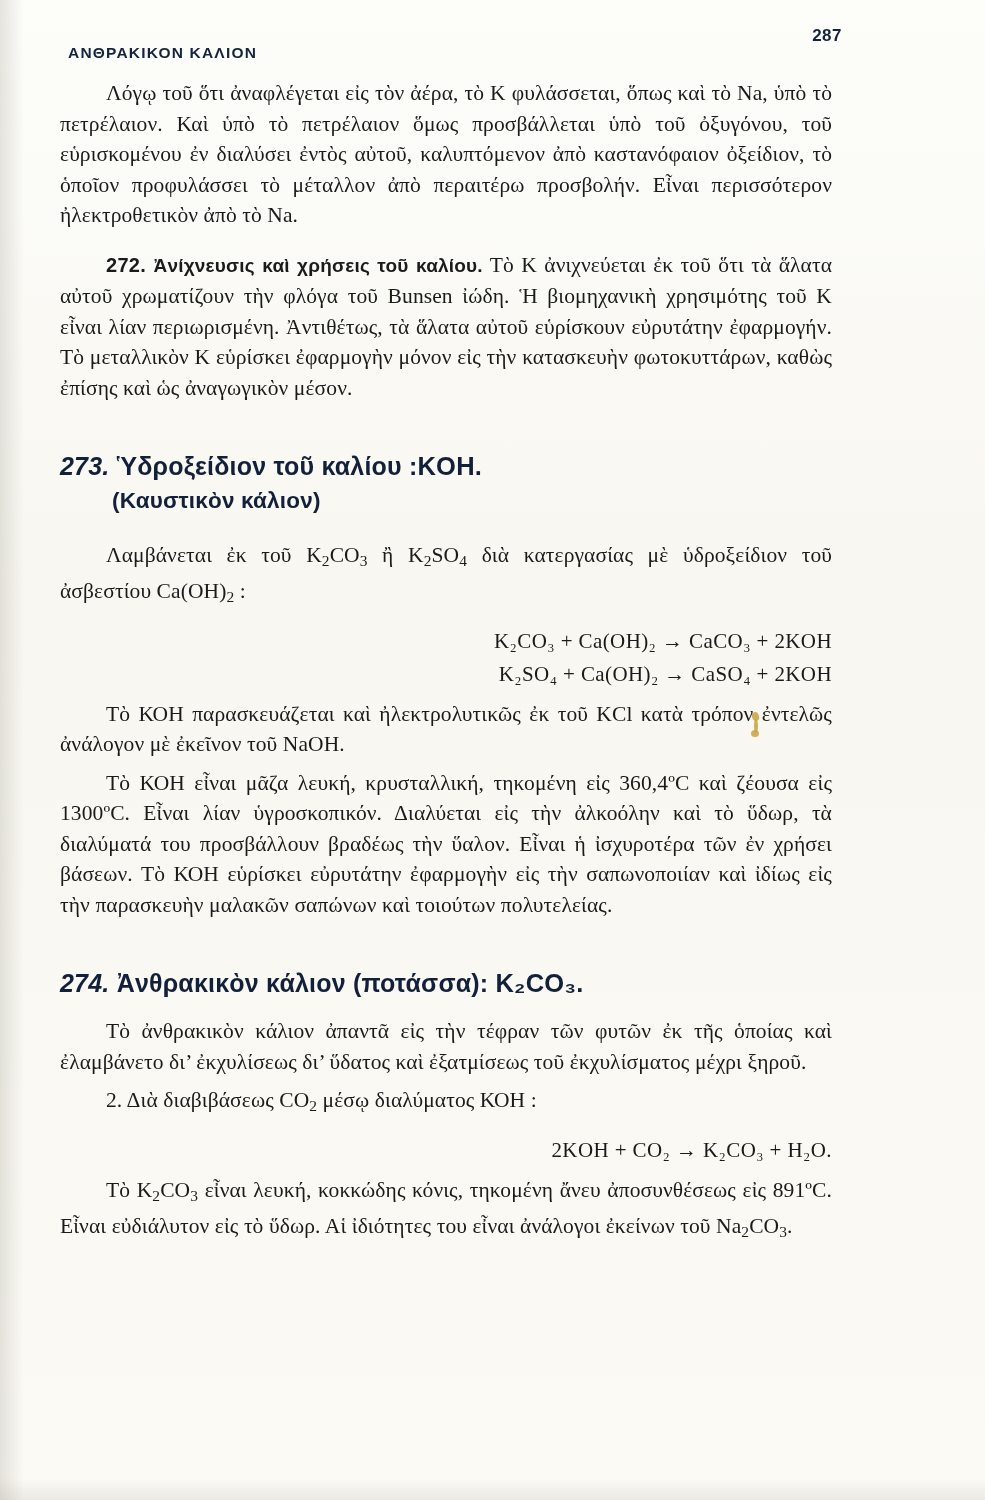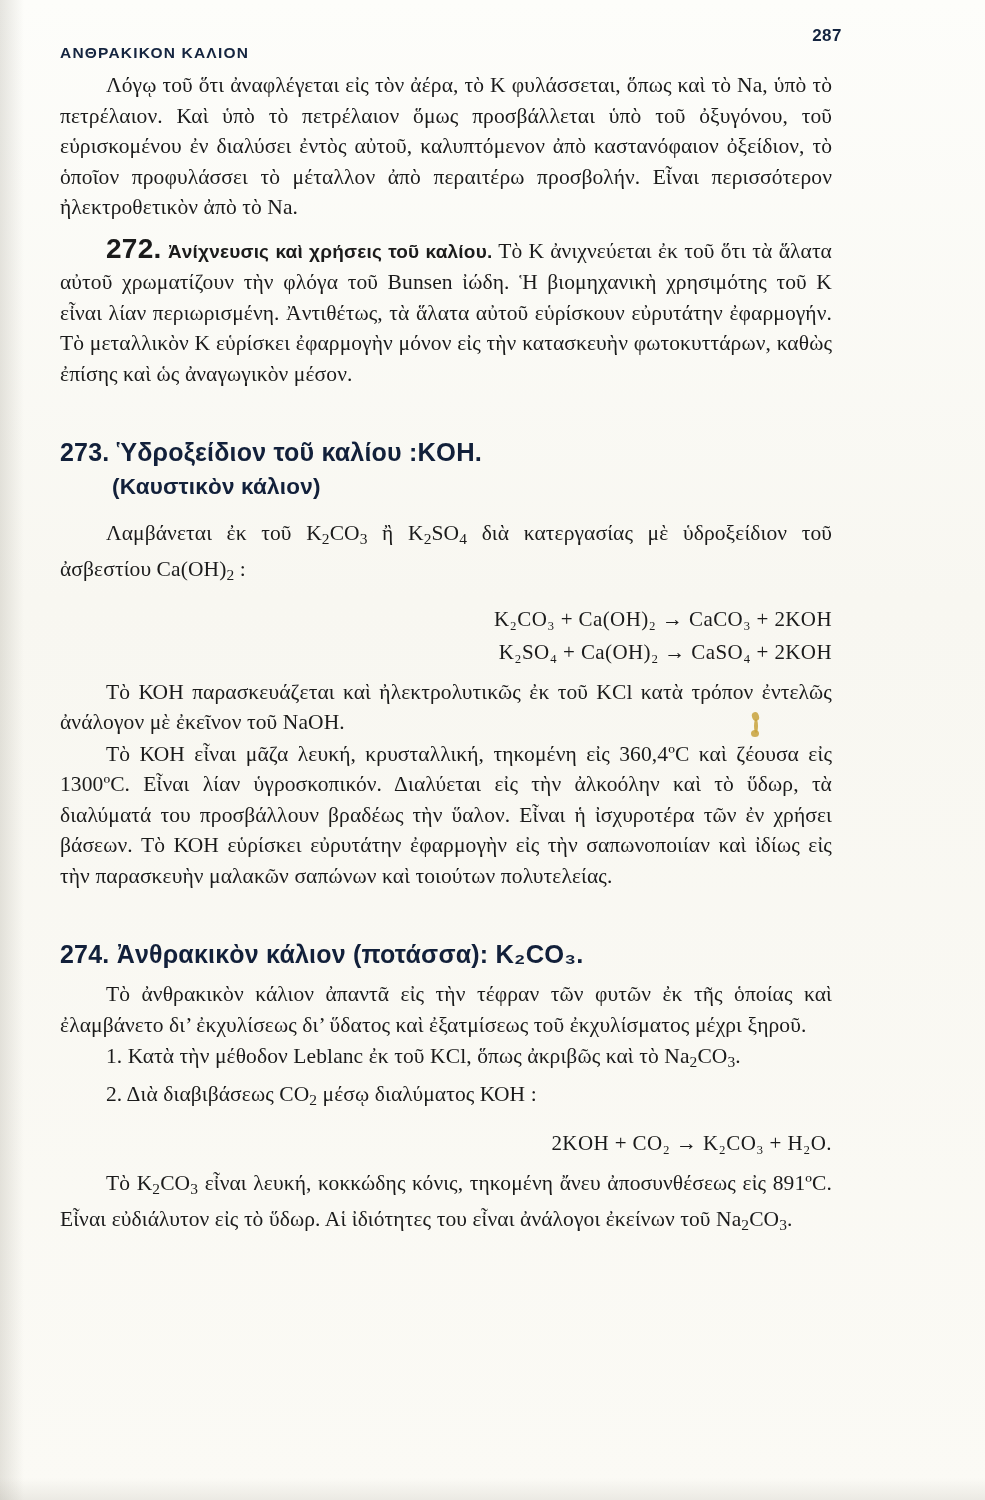--- a/index.html
+++ b/index.html
@@ -30,73 +30,74 @@
     left: 60px;
     top: 26px;
     width: 772px;
   }
   .header-row {
     position: relative;
     height: 44px;
   }
   .running-head {
     position: absolute;
-    left: 0;
+    left: 8px;
     top: 18px;
     font-family: "Liberation Sans", sans-serif;
     font-weight: bold;
     font-size: 15.5px;
     letter-spacing: 1.2px;
     color: #14243f;
   }
   .page-number {
     position: absolute;
     right: -10px;
     top: 0px;
     font-family: "Liberation Sans", sans-serif;
     font-weight: bold;
     font-size: 17px;
     letter-spacing: 0.5px;
     color: #14243f;
     margin-left: 27px;
   }
   p.body {
-    margin: 0 0 1px 0;
+    margin: 8px 0 1px 0;
     font-size: 21.5px;
     line-height: 30.5px;
     text-align: justify;
     text-justify: inter-word;
     color: #1b1b1b;
     letter-spacing: 0.1px;
   }
   p.indent {
     text-indent: 46px;
   }
   .run-in-num {
     font-family: "Liberation Sans", sans-serif;
     font-weight: bold;
-    font-size: 28px;
+    font-size: 20px;
     letter-spacing: 0.3px;
   }
   .run-in-title {
     font-family: "Liberation Sans", sans-serif;
     font-weight: bold;
     font-size: 19px;
     letter-spacing: 0.2px;
   }
   h2.section {
     margin: 26px 0 0 0;
     font-family: "Liberation Sans", sans-serif;
     font-weight: bold;
     font-size: 25px;
     letter-spacing: 0.2px;
     color: #12203a;
   }
   h2.section .num {
     font-size: 25px;
+    font-style: italic;
   }
   h2.section .formula {
     font-size: 25.5px;
   }
   h3.subsection {
     margin: 7px 0 0 52px;
     font-family: "Liberation Sans", sans-serif;
     font-weight: bold;
     font-size: 22.5px;
     letter-spacing: 0.2px;
@@ -203,23 +204,20 @@
       <span class="num">274.</span>
       <span>Ἀνθρακικὸν κάλιον (ποτάσσα):</span>
       <span class="formula">K₂CO₃.</span>
     </h2>
 
     <div class="gap-s"></div>
 
     <p class="body indent">Τὸ  ἀνθρακικὸν κάλιον  ἀπαντᾶ  εἰς τὴν  τέφραν  τῶν  φυτῶν ἐκ τῆς ὁποίας καὶ ἐλαμβάνετο δι’ ἐκχυλίσεως δι’ ὕδατος καὶ ἐξατμίσεως τοῦ ἐκχυλίσματος μέχρι ξηροῦ.</p>
 
 
-    <p class="body indent">
-      <span>1. Κατὰ τὴν μέθοδον Leblanc ἐκ τοῦ KCl, ὅπως ἀκριβῶς καὶ τὸ Na</span><span class="sub">2</span><span>CO</span><span class="sub">3</span><span>.</span>
-    </p>
 
     <p class="body indent">
       <span>2. Διὰ διαβιβάσεως CO</span><span class="sub">2</span><span> μέσῳ διαλύματος ΚΟΗ :</span>
     </p>
 
     <div class="eq-block">
       <span class="eq-line">2KOH + CO₂ → K₂CO₃ + H₂O.</span>
     </div>
 
     <p class="body indent">

